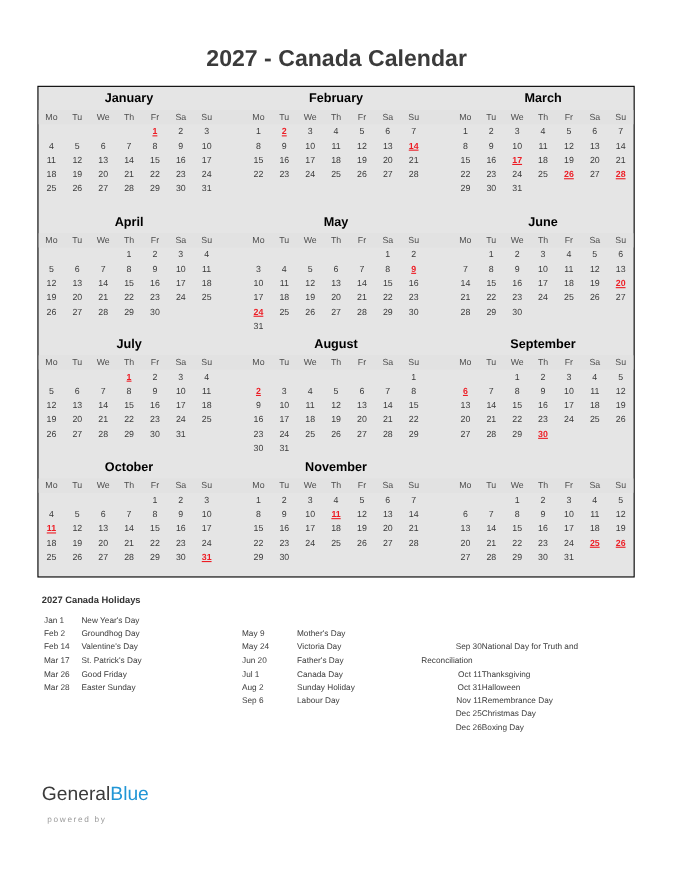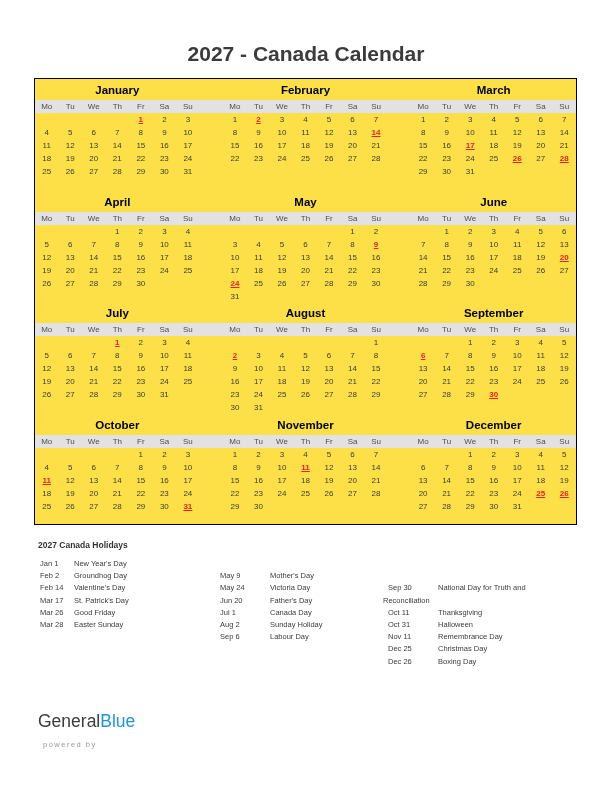--- a/index.html
+++ b/index.html
@@ -8,21 +8,21 @@
     font-family:"Liberation Sans", sans-serif;
     -webkit-font-smoothing:antialiased;
   }
   .page-title{
     position:absolute;left:0;top:42px;width:612px;margin:0;
     text-align:center;font-size:21px;font-weight:bold;
     color:var(--ink,#3b3b3b);letter-spacing:0;
   }
   .calendar-box{
     position:absolute;left:34px;top:78px;width:541px;height:445px;
-    border:1.5px solid #000;background:#fde047;overflow:hidden;
+    border:1.5px solid #000;background:#e5e5e5;overflow:hidden;
   }
   .quarter{height:111.5px;}
   .month-names{
     display:grid;grid-template-columns:repeat(23,1fr);
     padding-top:4px;height:15px;line-height:15px;
   }
   .month-name{
     text-align:center;font-weight:bold;font-size:11.5px;color:#000;
     white-space:nowrap;
   }
@@ -619,21 +619,20 @@
         <span class="day"></span>
         <span class="day"></span>
         <span class="day"></span>
         <span class="day"></span>
       </div>
     </div>
     <div class="quarter">
       <div class="month-names">
         <div class="month-name" style="grid-column: 1 / span 7;">October</div>
         <div class="month-name" style="grid-column: 9 / span 7;">November</div>
-        <div class="month-name" style="grid-column: 17 / span 7;">December</div>
       </div>
       <div class="weekday-band">
         <span class="wd">Mo</span>
         <span class="wd">Tu</span>
         <span class="wd">We</span>
         <span class="wd">Th</span>
         <span class="wd">Fr</span>
         <span class="wd">Sa</span>
         <span class="wd">Su</span>
         <span class="wd"></span>
@@ -853,21 +852,21 @@
       </div>
       <div class="h-row">
         <span class="h-date">Aug 2</span>
         <span class="h-name">Sunday Holiday</span>
       </div>
       <div class="h-row">
         <span class="h-date">Sep 6</span>
         <span class="h-name">Labour Day</span>
       </div>
     </div>
-    <div class="h-col h-col3" style="margin-top: 24.4px;">
+    <div class="h-col h-col3" style="margin-top: 24.4px; text-align: right;">
       <div class="h-row">
         <span class="h-date">Sep 30</span>
         <span class="h-name">National Day for Truth and</span>
       </div>
       <div class="h-row flush">
         <span class="h-name">Reconciliation</span>
       </div>
       <div class="h-row">
         <span class="h-date">Oct 11</span>
         <span class="h-name">Thanksgiving</span>

